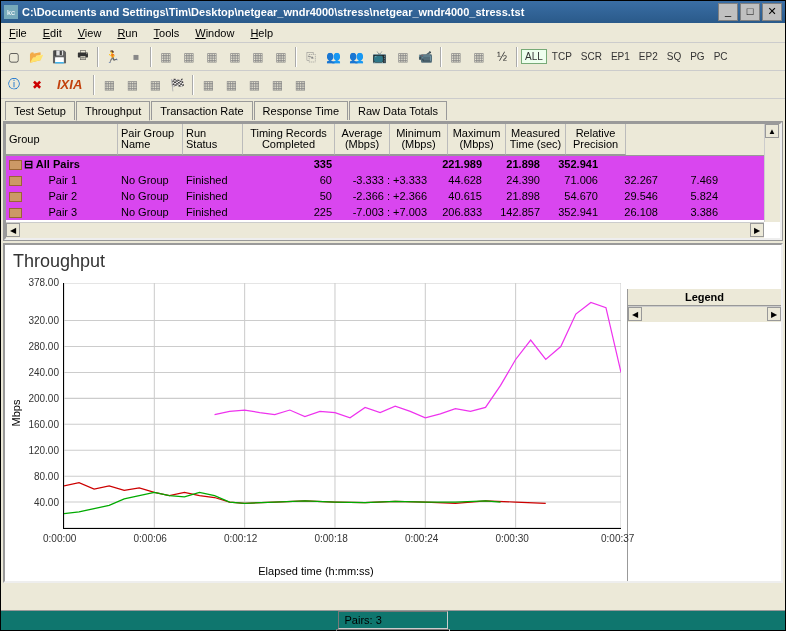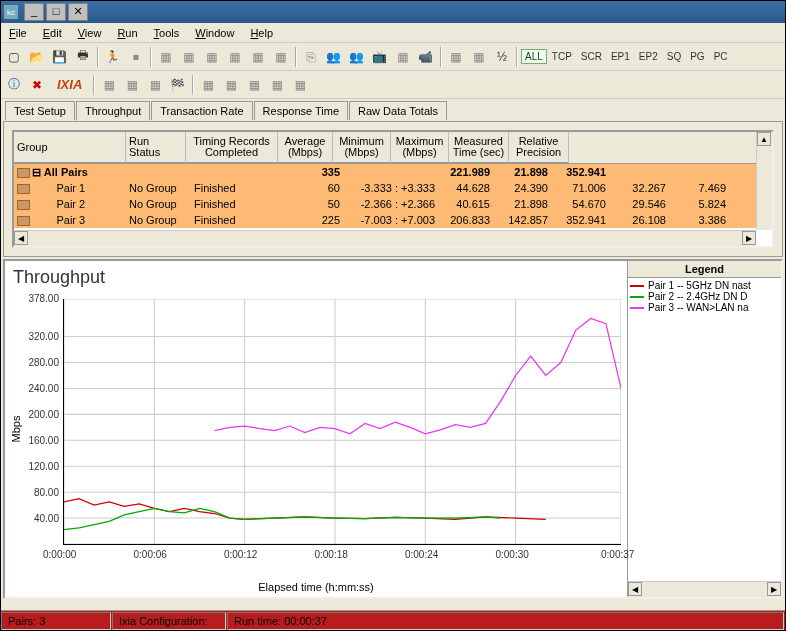--- a/index.html
+++ b/index.html
@@ -20,57 +20,58 @@
 .tsep { width:2px; height:20px; border-left:1px solid #aaa; border-right:1px solid #fff; margin:0 2px; }
 .tlabel { font-size:10px; padding:1px 3px; border:1px solid transparent; color:#333; }
 .tlabel.sel { border:1px solid #7a7; background:#efe; }
 .logo { font-weight:bold; font-style:italic; color:#c2410c; padding:0 8px; font-size:13px; }
 
 .tabs { display:flex; align-items:flex-start; height:22px; background:#ece9d8; padding:2px 4px 0; }
 .tab { padding:3px 8px; border:1px solid #999; border-bottom:none; background:#ece9d8; margin-right:1px; font-size:11px; cursor:default; }
 .tab.active { background:#ece9d8; border-bottom:1px solid #ece9d8; position:relative; z-index:2; font-weight:normal; }
 .tabpanel { border:1px solid #999; margin:0 2px 2px; background:#ece9d8; }
 
-.table-wrap { background:#fff; border:2px inset #eee; margin:8px; height:118px; overflow:auto; position:relative; }
+.table-wrap { background:#fff; border:2px inset #eee; margin:0; height:118px; overflow:auto; position:relative; }
 .thead { display:flex; background:#ece9d8; border-bottom:1px solid #999; font-size:11px; }
 .th { padding:4px 3px; border-right:1px solid #bbb; border-bottom:1px solid #999; text-align:center; line-height:11px; display:flex; align-items:center; justify-content:center; }
 .th.l { justify-content:flex-start; text-align:left; }
-.tbody { font-size:11px; background:#fdba74; }
+.tbody { font-size:11px; background:#d946ef; }
 .tr { display:flex; height:16px; align-items:center; }
 .tr.bold { font-weight:bold; }
 .td { padding:1px 3px; text-align:right; }
 .td.l { text-align:left; }
 .col-group { width:112px; } .col-pgn { width:65px; } .col-rs{width:60px;} .col-trc{width:92px;} .col-ci{width:95px;} .col-avg{width:55px;} .col-min{width:58px;} .col-max{width:58px;} .col-ms{width:60px;} .col-rp{width:60px;}
 .tree-icon { display:inline-block; width:13px; height:10px; background:#c96; border:1px solid #963; margin-right:2px; vertical-align:middle; }
 .sb-v { position:absolute; right:0; top:0; bottom:16px; width:16px; background:#ece9d8; border-left:1px solid #ccc; }
 .sb-h { position:absolute; left:0; right:16px; bottom:0; height:16px; background:#ece9d8; border-top:1px solid #ccc; }
 .sb-btn{ width:14px; height:14px; background:#ece9d8; border:1px solid #999; display:flex; align-items:center; justify-content:center; font-size:8px; }
 
 .chart-block { display:flex; margin:2px; border:2px inset #eee; background:#fff; height:340px; }
 .chart-area { flex:1; padding:4px 8px 8px 8px; position:relative; }
 .chart-title { font-family:Arial; font-size:18px; color:#333; margin:2px 0 6px; }
-.legend-panel { width:154px; border-left:1px solid #999; background:#fff; display:flex; flex-direction:column; }
+.legend-panel { width:154px; border-left:1px solid #999; background:#fff; display:flex; flex-direction:column;margin-top:44px; }
 .legend-head { background:#ece9d8; text-align:center; font-weight:bold; border-bottom:1px solid #999; font-size:11px; padding:2px; }
 .legend-body { flex:1; font-size:10px; padding:2px; overflow:hidden; }
 .leg-row { display:flex; align-items:center; gap:4px; white-space:nowrap; }
 .leg-sw { width:14px; height:2px; }
 .legend-sb { height:16px; display:flex; border-top:1px solid #ccc; background:#ece9d8; }
 .ax-y-label { position:absolute; left:-2px; top:50%; transform:translateY(-50%) rotate(-90deg); font-size:11px; }
 .plot { position:absolute; left:58px; top:38px; right:6px; bottom:52px; border-left:1px solid #000; border-bottom:1px solid #000; }
 .xlabel, .ylabel { position:absolute; font-size:10px; color:#333; }
 .xcap { position:absolute; bottom:4px; left:50%; transform:translateX(-50%); font-size:11px; }
 
-.statusbar { position:absolute; left:1px; right:1px; bottom:1px; height:20px; background:#b91c1c; border-top:1px solid #999; display:flex; align-items:center; font-size:11px; }
+.statusbar { position:absolute; left:1px; right:1px; bottom:1px; height:20px; background:#0f766e; border-top:1px solid #999; display:flex; align-items:center; font-size:11px;flex-direction:column; }
 .stat { border:1px inset #ccc; height:18px; padding:2px 6px; margin-right:1px; display:flex; align-items:center; }
 </style>
 </head>
 <body>
 
 <div class="titlebar">
   <div class="icon">kc</div>
+  <div class="title">C:\Documents and Settings\Tim\Desktop\netgear_wndr4000\stress\netgear_wndr4000_stress.tst</div>
   <div class="winbtn">_</div>
   <div class="winbtn">□</div>
   <div class="winbtn">✕</div>
 </div>
 
 <div class="menubar">
   <div class="menuitem"><span class="u">F</span><span>ile</span></div>
   <div class="menuitem"><span class="u">E</span>dit</div>
   <div class="menuitem"><span class="u">V</span>iew</div>
   <div class="menuitem"><span class="u">R</span>un</div>
@@ -139,20 +140,21 @@
   <div class="tab">Transaction Rate</div>
   <div class="tab">Response Time</div>
   <div class="tab">Raw Data Totals</div>
 </div>
 
 <div class="tabpanel">
 
   <div class="table-wrap">
     <div class="thead">
       <div class="th l col-group">Group</div>
+      <div class="th l col-pgn">Pair Group Name</div>
       <div class="th l col-rs">Run Status</div>
       <div class="th col-trc">Timing Records Completed</div>
       <div class="th col-avg">Average (Mbps)</div>
       <div class="th col-min">Minimum (Mbps)</div>
       <div class="th col-max">Maximum (Mbps)</div>
       <div class="th col-ms">Measured Time (sec)</div>
       <div class="th col-rp">Relative Precision</div>
     </div>
     <div class="tbody" id="tbody">
         <div class="tr bold">
@@ -258,34 +260,20 @@
       <div class="xlabel" style="position: absolute; left: 38px; top: 288px; font-size: 10px;">0:00:00</div>
       <div class="xlabel" style="position: absolute; left: 128.486px; top: 288px; font-size: 10px;">0:00:06</div>
       <div class="xlabel" style="position: absolute; left: 218.973px; top: 288px; font-size: 10px;">0:00:12</div>
       <div class="xlabel" style="position: absolute; left: 309.459px; top: 288px; font-size: 10px;">0:00:18</div>
       <div class="xlabel" style="position: absolute; left: 399.946px; top: 288px; font-size: 10px;">0:00:24</div>
       <div class="xlabel" style="position: absolute; left: 490.432px; top: 288px; font-size: 10px;">0:00:30</div>
       <div class="xlabel" style="position: absolute; left: 596px; top: 288px; font-size: 10px;">0:00:37</div>
     </div>
   <div class="legend-panel">
     <div class="legend-head">Legend</div>
-    <div class="legend-body" id="legend-body">
-        <div class="leg-row">
-          <span class="leg-sw" style="background:#cc0000"></span>
-          <span>Pair 1 -- 5GHz DN nast</span>
-        </div>
-        <div class="leg-row">
-          <span class="leg-sw" style="background:#00aa00"></span>
-          <span>Pair 2 -- 2.4GHz DN D</span>
-        </div>
-        <div class="leg-row">
-          <span class="leg-sw" style="background:#ee33ee"></span>
-          <span>Pair 3 -- WAN&gt;LAN na</span>
-        </div>
-      </div>
     <div class="legend-sb">
       <div class="sb-btn">◀</div>
       <div style="flex:1"></div>
       <div class="sb-btn">▶</div>
     </div>
   </div>
 </div>
 
 <div class="statusbar">
   <div class="stat" style="width:110px">Pairs: 3</div>

